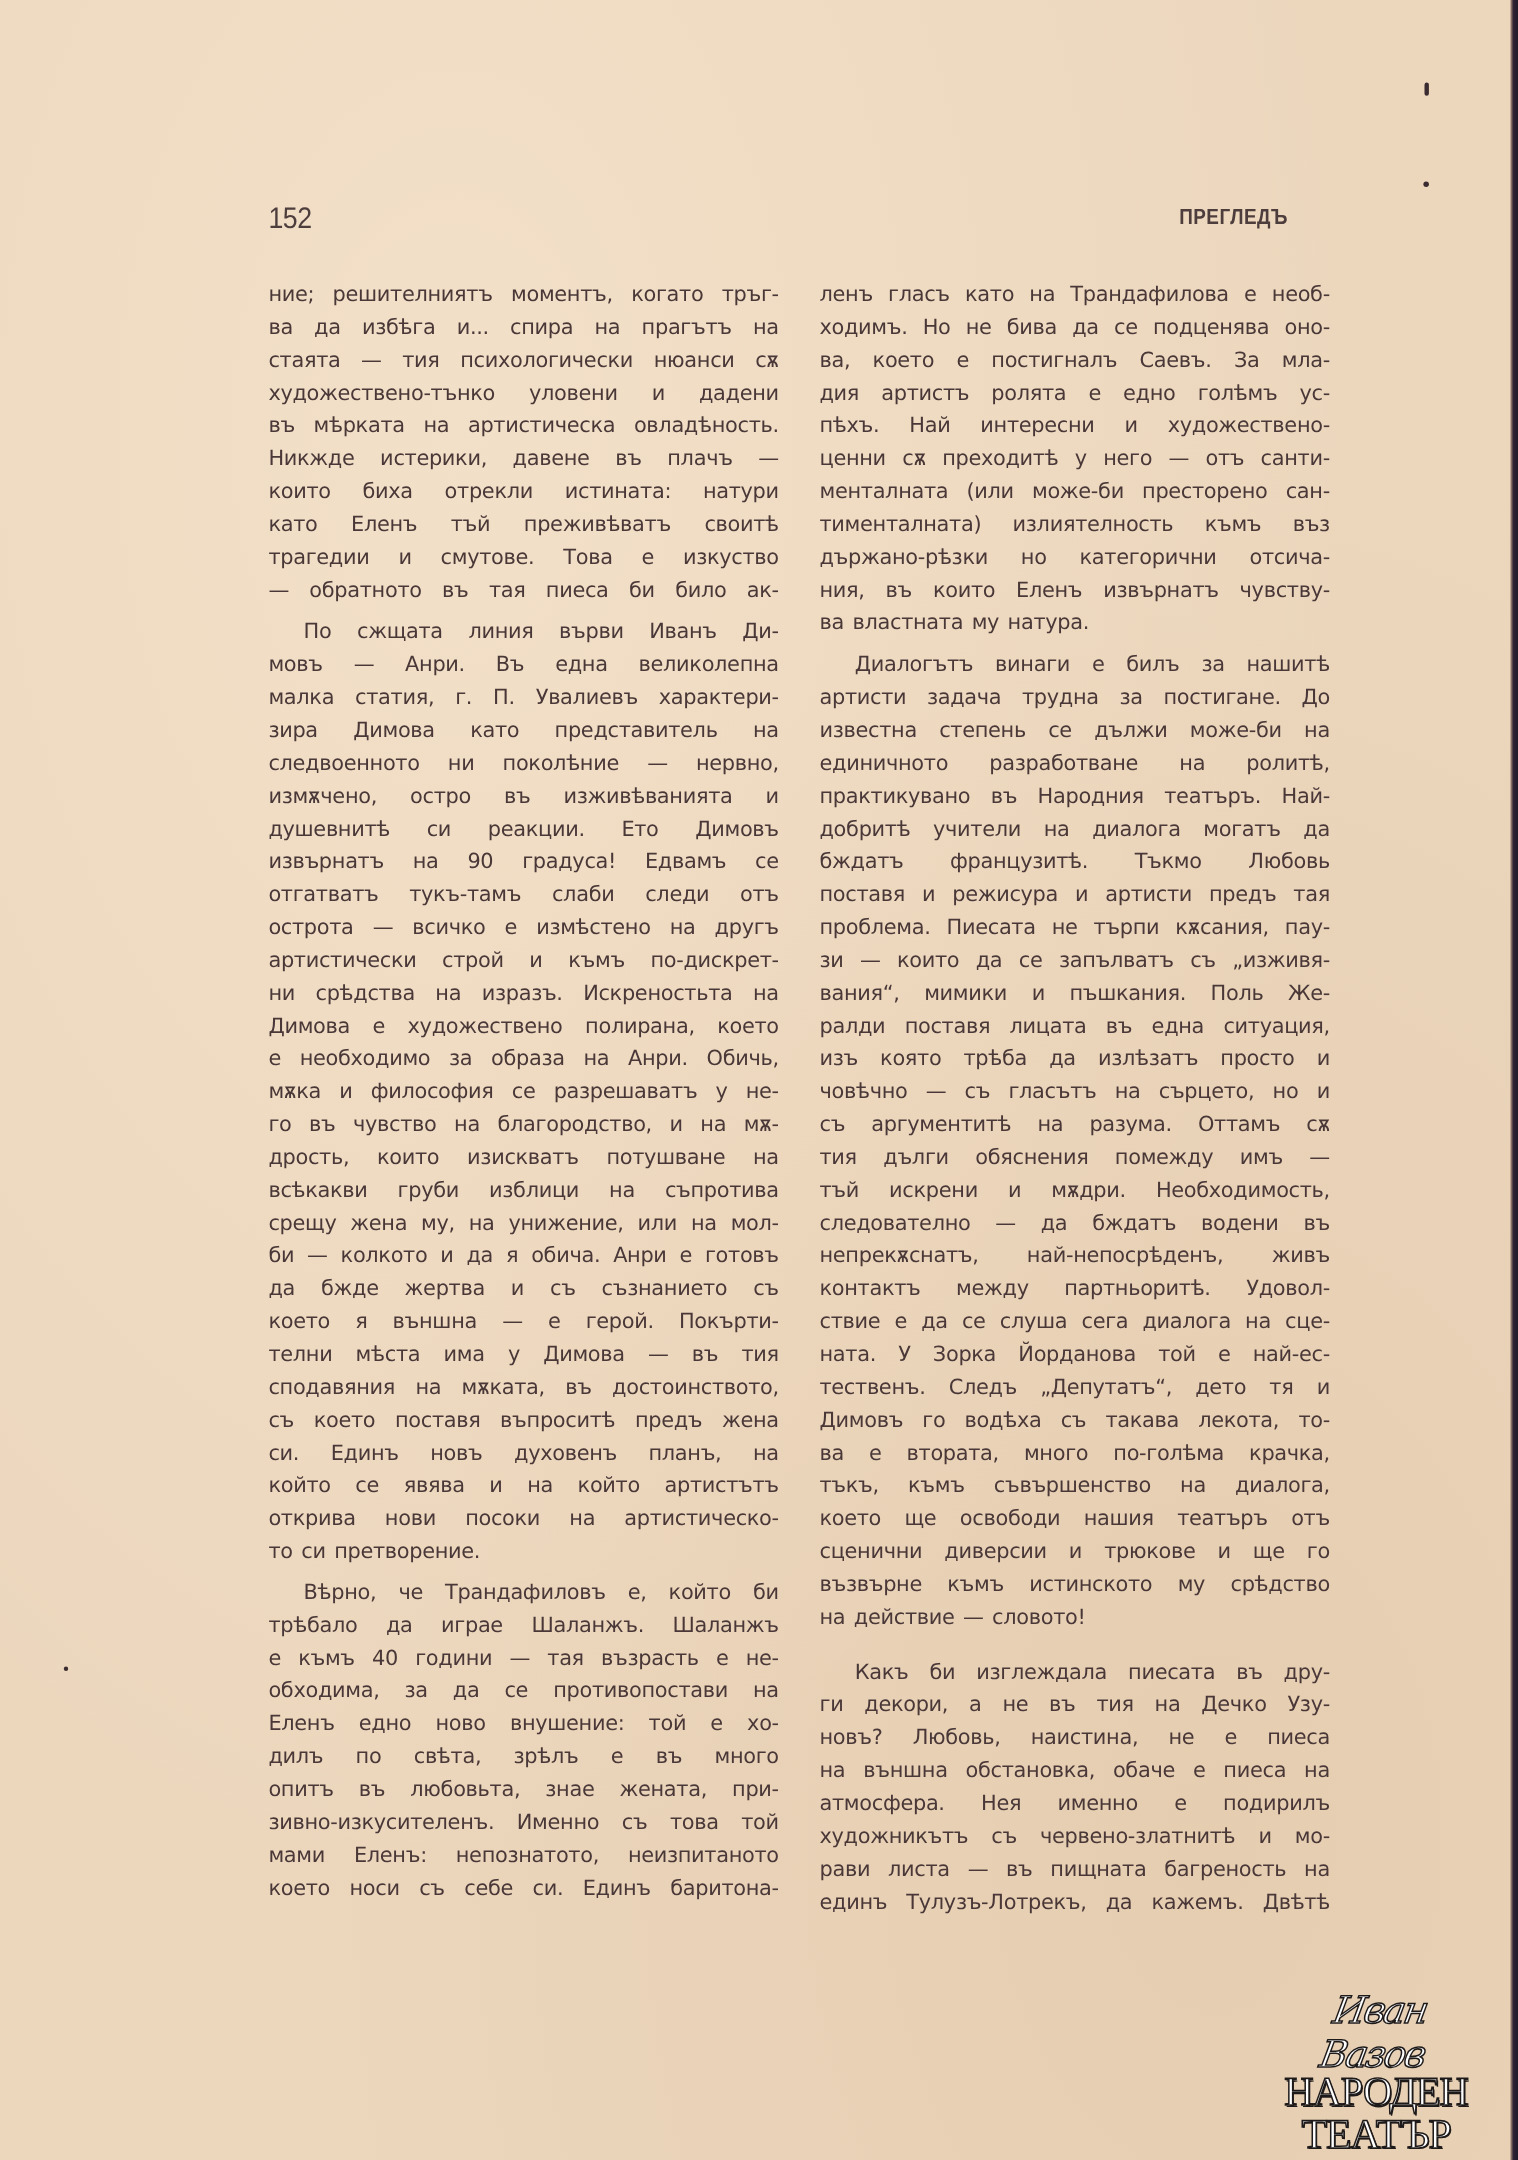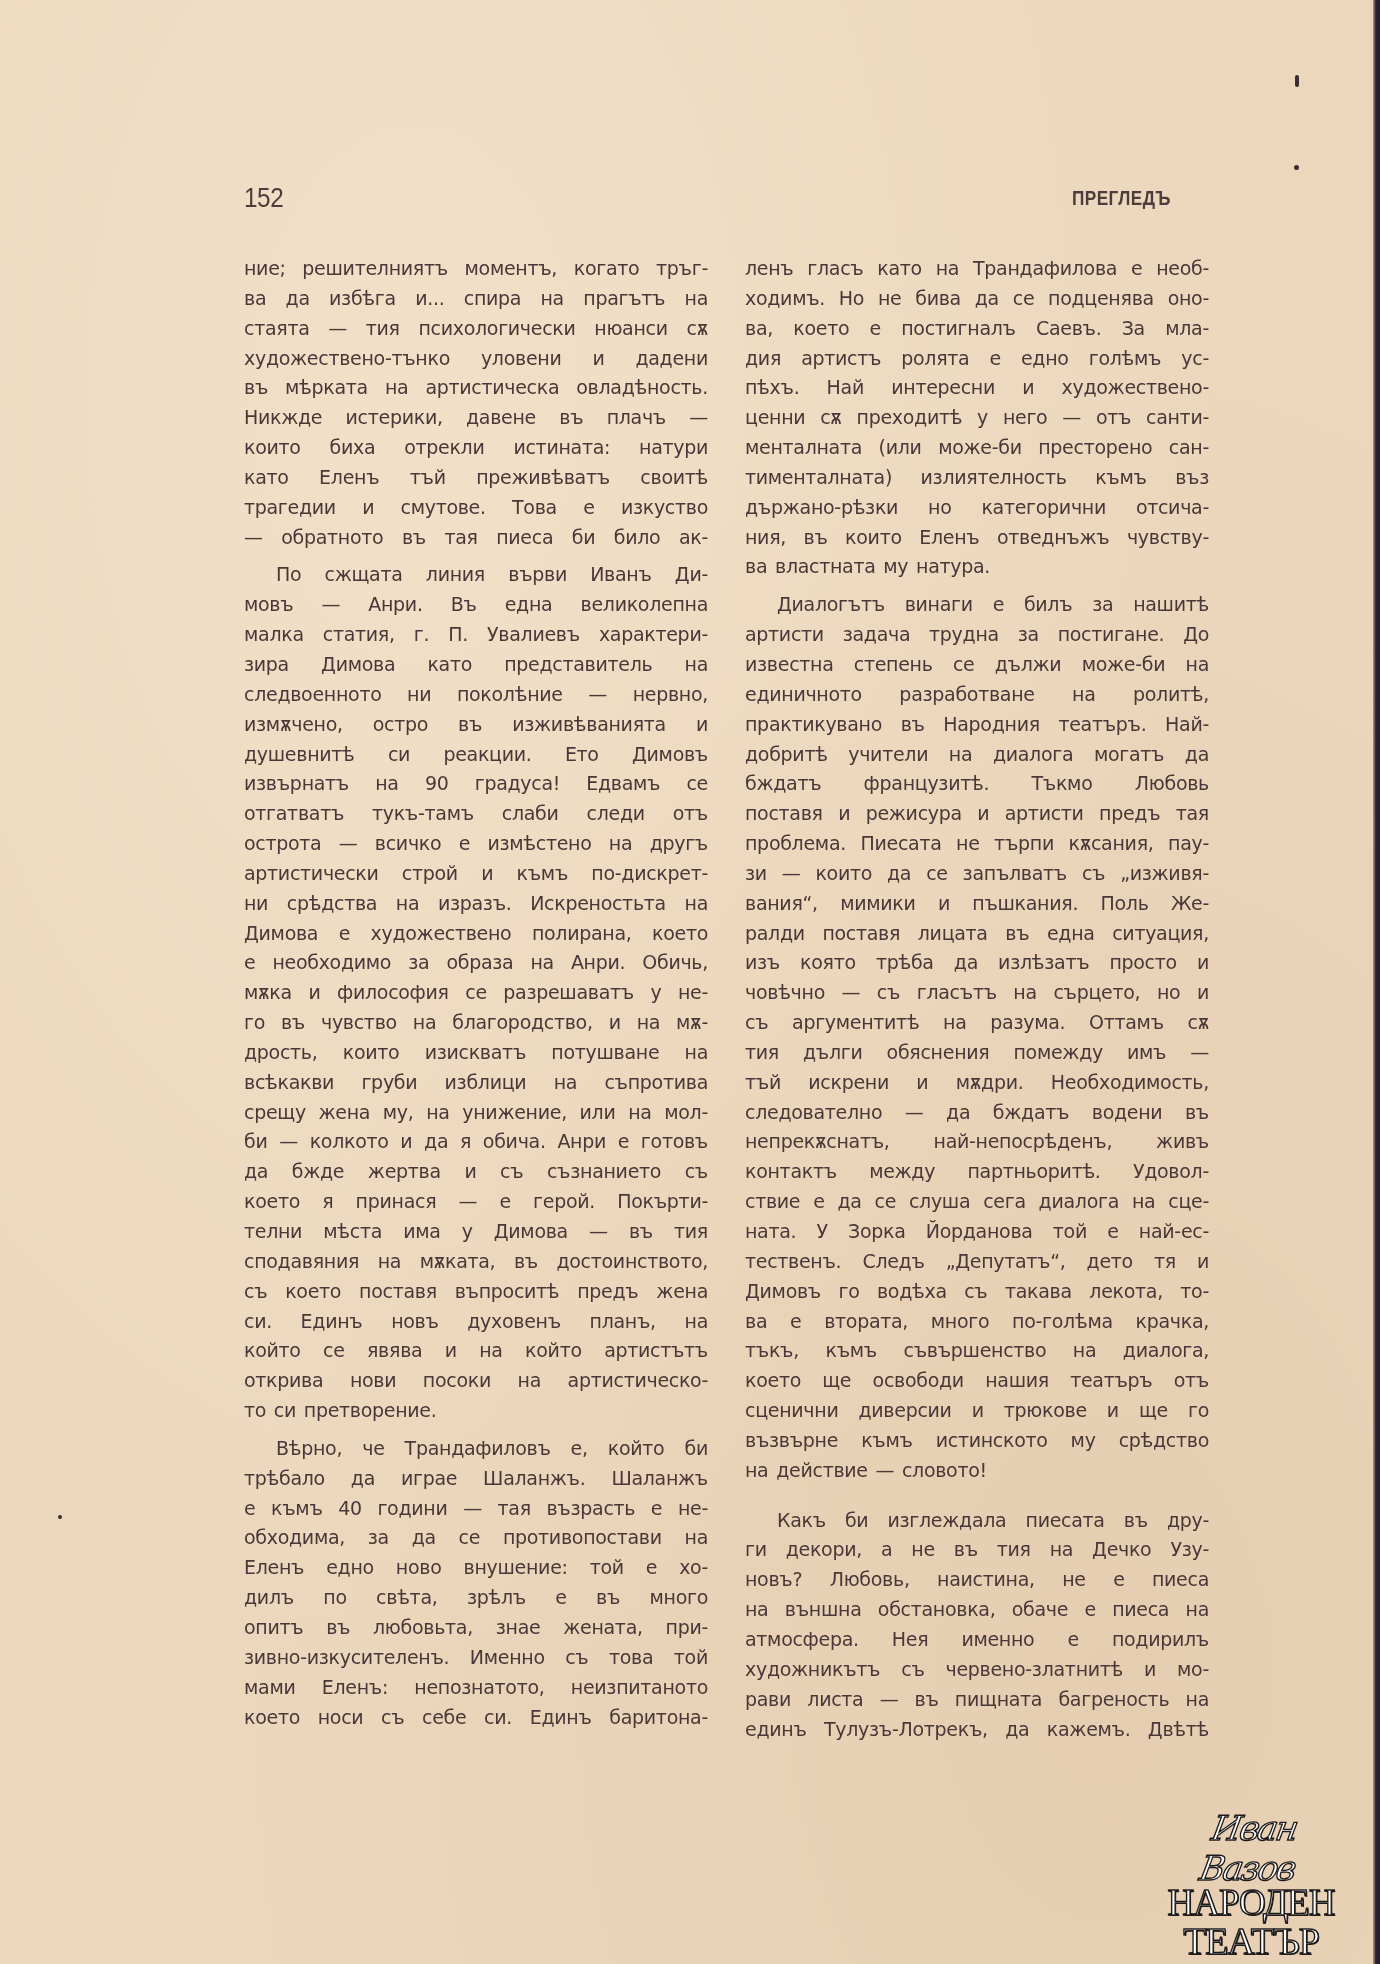--- a/index.html
+++ b/index.html
@@ -164,21 +164,21 @@
       <span class="line">ни срѣдства на изразъ. Искреностьта на</span>
       <span class="line">Димова е художествено полирана, което</span>
       <span class="line">е необходимо за образа на Анри. Обичь,</span>
       <span class="line">мѫка и философия се разрешаватъ у не-</span>
       <span class="line">го въ чувство на благородство, и на мѫ-</span>
       <span class="line">дрость, които изискватъ потушване на</span>
       <span class="line">всѣкакви груби изблици на съпротива</span>
       <span class="line">срещу жена му, на унижение, или на мол-</span>
       <span class="line">би — колкото и да я обича. Анри е готовъ</span>
       <span class="line">да бжде жертва и съ съзнанието съ</span>
-      <span class="line">което я принася — е герой. Покърти-</span>
+      <span class="line">което я външна — е герой. Покърти-</span>
       <span class="line">телни мѣста има у Димова — въ тия</span>
       <span class="line">сподавяния на мѫката, въ достоинството,</span>
       <span class="line">съ което поставя въпроситѣ предъ жена</span>
       <span class="line">си. Единъ новъ духовенъ планъ, на</span>
       <span class="line">който се явява и на който артистътъ</span>
       <span class="line">открива нови посоки на артистическо-</span>
       <span class="line last">то си претворение.</span>
     </div>
     <span class="para-gap"></span>
     <div>
@@ -198,21 +198,21 @@
     <div>
       <span class="line">ленъ гласъ като на Трандафилова е необ-</span>
       <span class="line">ходимъ. Но не бива да се подценява оно-</span>
       <span class="line">ва, което е постигналъ Саевъ. За мла-</span>
       <span class="line">дия артистъ ролята е едно голѣмъ ус-</span>
       <span class="line">пѣхъ. Най интересни и художествено-</span>
       <span class="line">ценни сѫ преходитѣ у него — отъ санти-</span>
       <span class="line">менталната (или може-би престорено сан-</span>
       <span class="line">тименталната) излиятелность къмъ въз</span>
       <span class="line">държано-рѣзки но категорични отсича-</span>
-      <span class="line">ния, въ които Еленъ отведнъжъ чувству-</span>
+      <span class="line">ния, въ които Еленъ извърнатъ чувству-</span>
       <span class="line last">ва властната му натура.</span>
     </div>
     <span class="para-gap"></span>
     <div>
       <span class="line indent">Диалогътъ винаги е билъ за нашитѣ</span>
       <span class="line">артисти задача трудна за постигане. До</span>
       <span class="line">известна степень се дължи може-би на</span>
       <span class="line">единичното разработване на ролитѣ,</span>
       <span class="line">практикувано въ Народния театъръ. Най-</span>
       <span class="line">добритѣ учители на диалога могатъ да</span>

